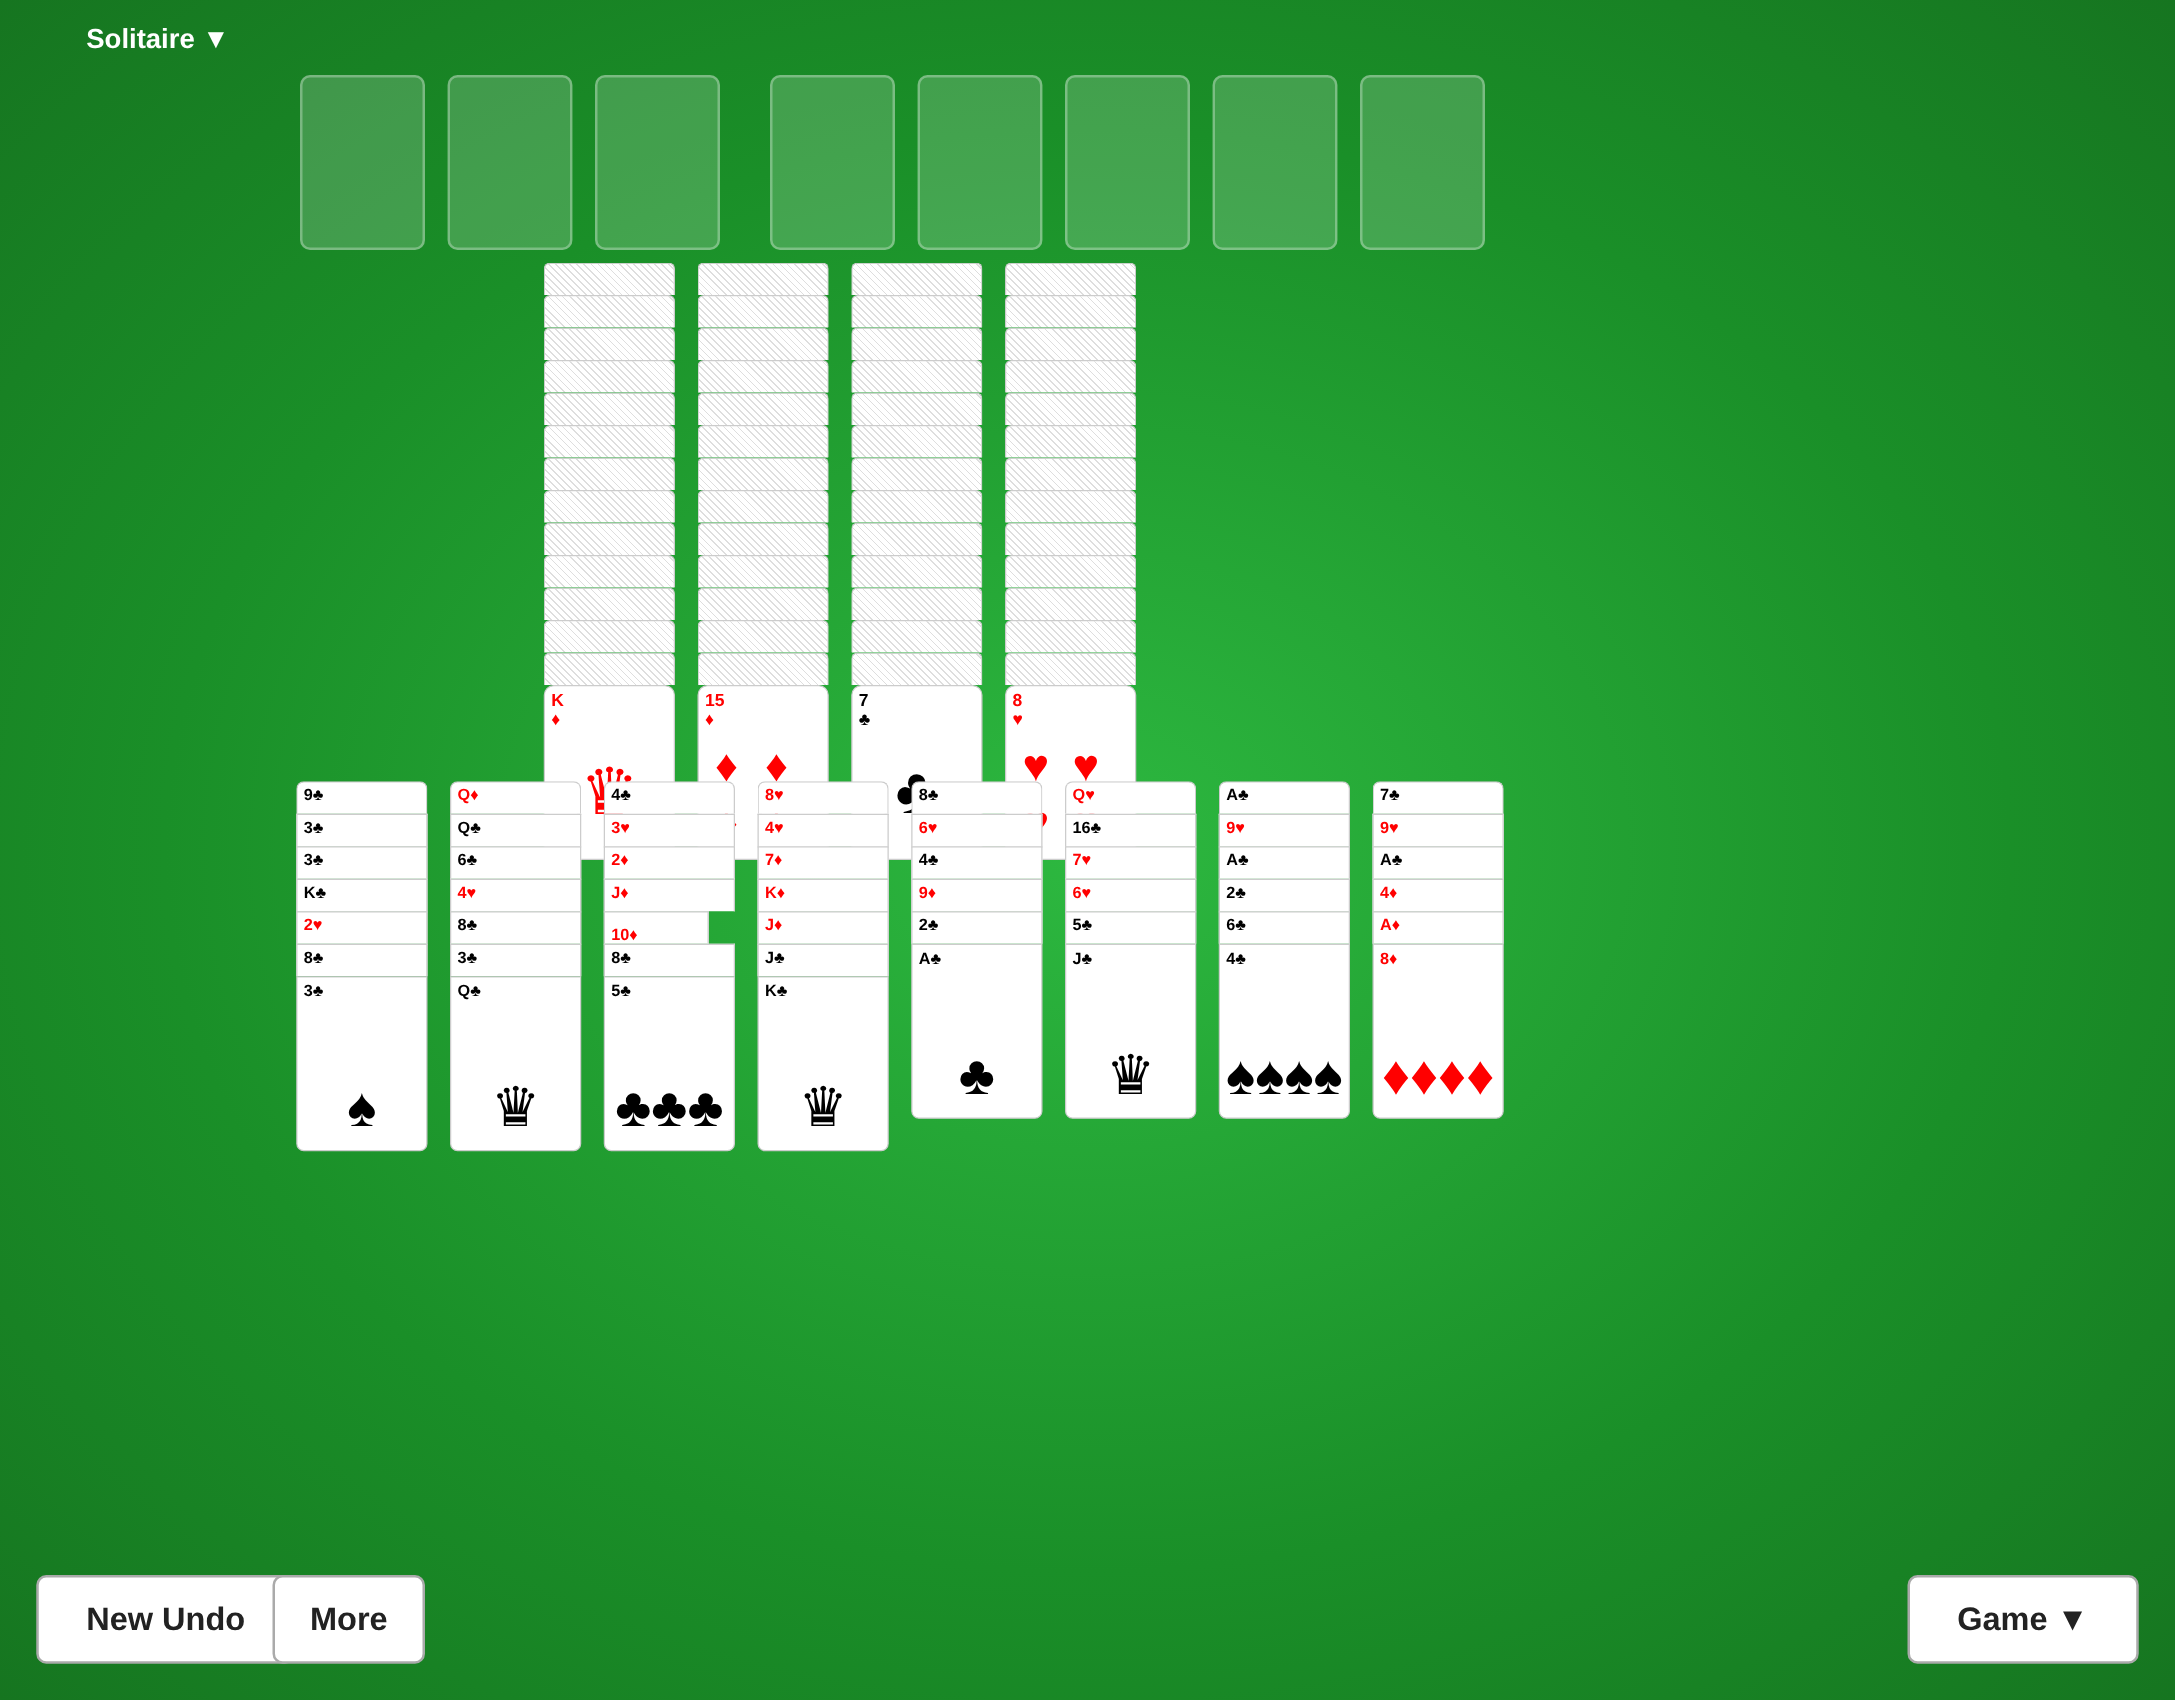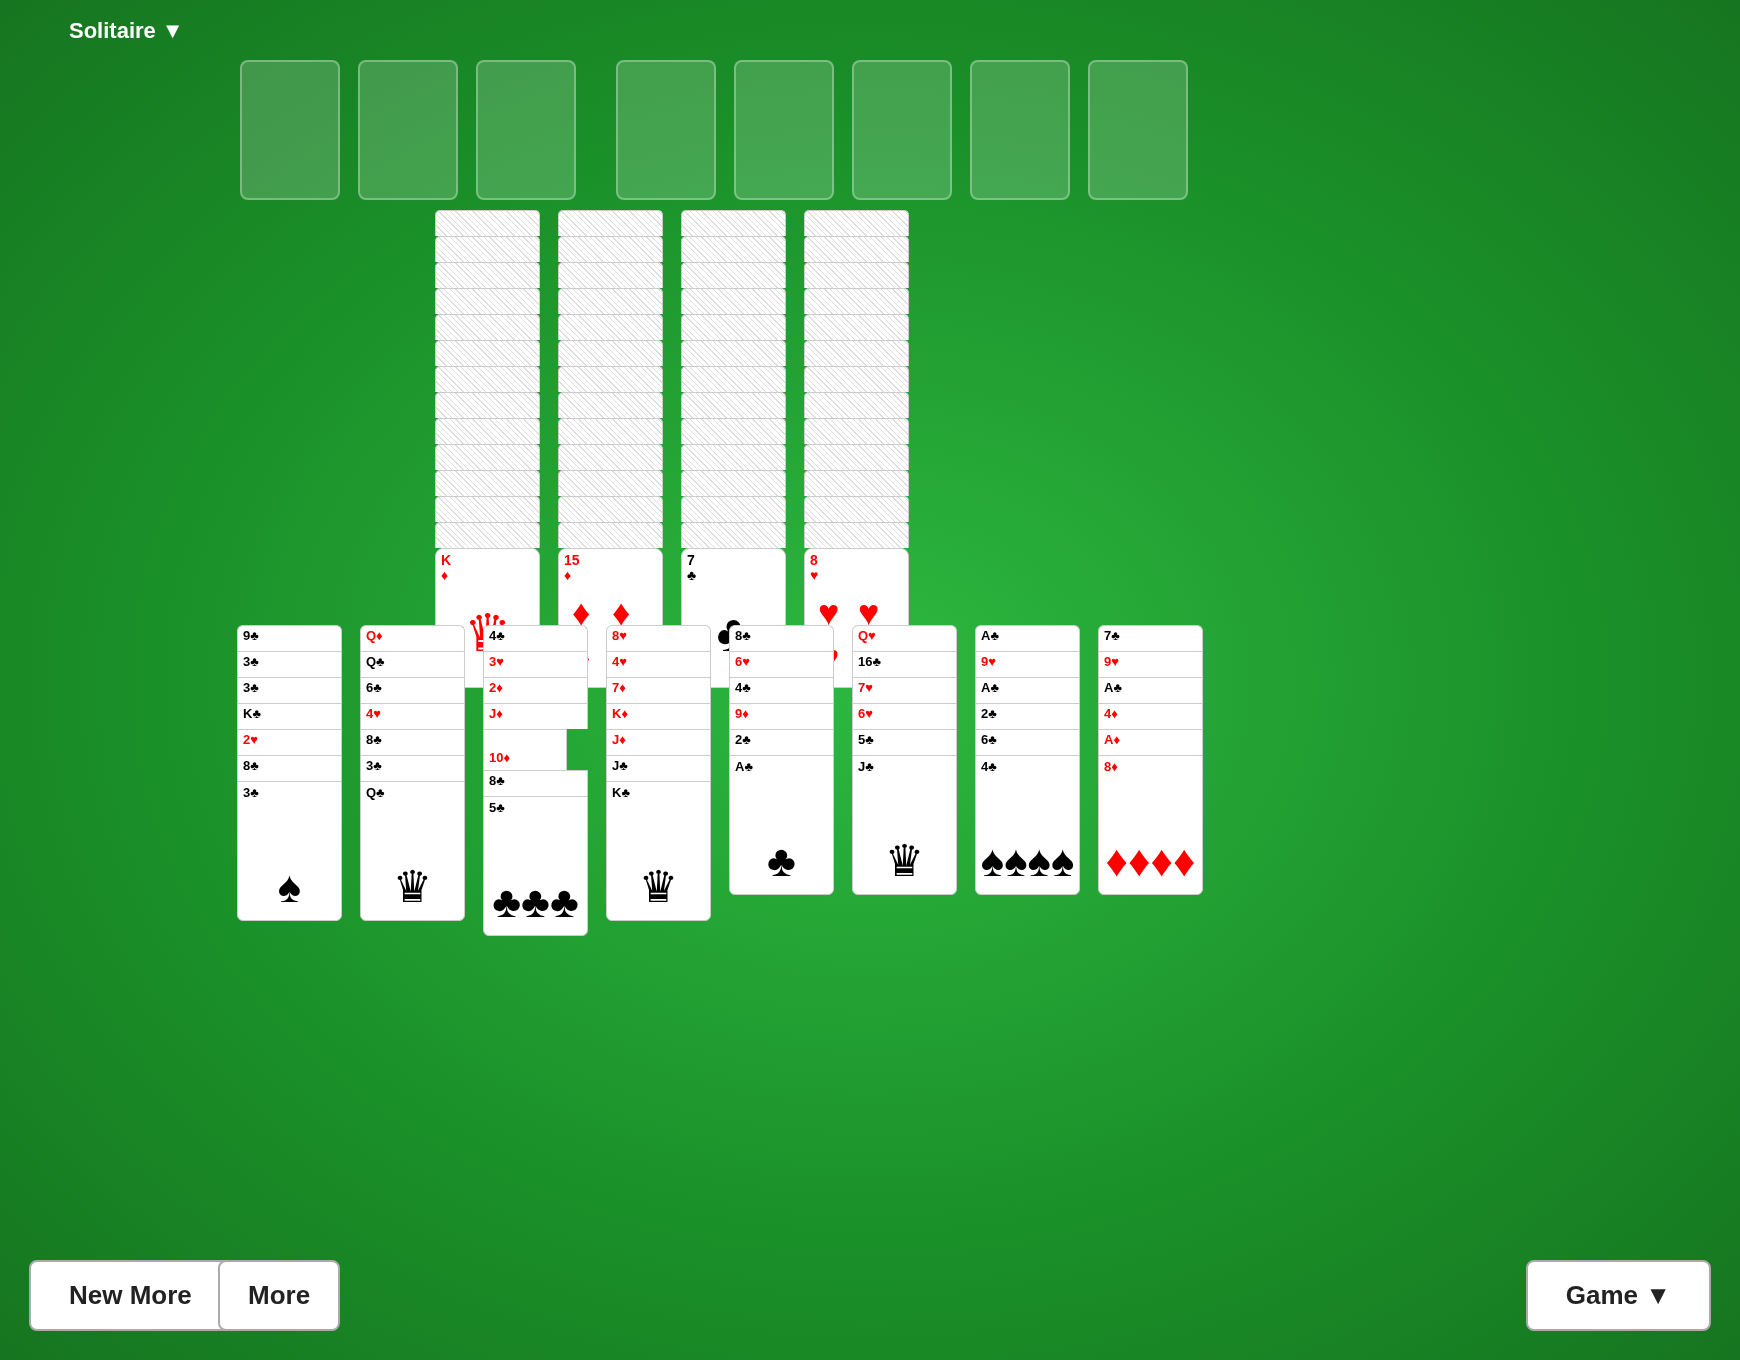--- a/index.html
+++ b/index.html
@@ -350,21 +350,21 @@
       <div style="width: 105px; height: 140px; background: white; border-radius: 0px 0px 6px 6px; border: 1.5px solid rgb(204, 204, 204); padding: 3px 5px; position: relative; overflow: hidden;">
         <div style="font-weight: bold; font-size: 13px; color: black;">Q♣</div>
         <div style="position: absolute; bottom: 8px; left: 50%; transform: translateX(-50%); font-size: 44px; color: black;">♛</div>
       </div>
     </div>
     <div class="col-stack" style="width: 105px;">
       <div class="stacked-card" style="background: white; width: 105px; height: 26px; border-radius: 6px 6px 0px 0px; border-top: 1.5px solid rgb(204, 204, 204); border-right: 1.5px solid rgb(204, 204, 204); border-bottom: none; border-left: 1.5px solid rgb(204, 204, 204); border-image: initial; padding: 2px 5px; font-size: 13px; font-weight: bold; overflow: hidden; color: black;">4♣</div>
       <div class="stacked-card" style="background: white; width: 105px; height: 26px; border-radius: 0px; border-top: 1.5px solid rgb(204, 204, 204); border-right: 1.5px solid rgb(204, 204, 204); border-bottom: none; border-left: 1.5px solid rgb(204, 204, 204); border-image: initial; padding: 2px 5px; font-size: 13px; font-weight: bold; overflow: hidden; color: red;">3♥</div>
       <div class="stacked-card" style="background: white; width: 105px; height: 26px; border-radius: 0px; border-top: 1.5px solid rgb(204, 204, 204); border-right: 1.5px solid rgb(204, 204, 204); border-bottom: none; border-left: 1.5px solid rgb(204, 204, 204); border-image: initial; padding: 2px 5px; font-size: 13px; font-weight: bold; overflow: hidden; color: red;">2♦</div>
       <div class="stacked-card" style="background: white; width: 105px; height: 26px; border-radius: 0px; border-top: 1.5px solid rgb(204, 204, 204); border-right: 1.5px solid rgb(204, 204, 204); border-bottom: none; border-left: 1.5px solid rgb(204, 204, 204); border-image: initial; padding: 2px 5px; font-size: 13px; font-weight: bold; overflow: hidden; color: red;">J♦</div>
-      <div class="stacked-card" style="background: white; width: 84px; height: 26px; border-radius: 0px; border-top: 1.5px solid rgb(204, 204, 204); border-right: 1.5px solid rgb(204, 204, 204); border-bottom: none; border-left: 1.5px solid rgb(204, 204, 204); border-image: initial; padding: 20px 5px; font-size: 13px; font-weight: bold; overflow: hidden; color: red;">10♦</div>
+      <div class="stacked-card" style="background: white; width: 84px; height: 26px; border-radius: 0px; border-top: 1.5px solid rgb(204, 204, 204); border-right: 1.5px solid rgb(204, 204, 204); border-bottom: none; border-left: 1.5px solid rgb(204, 204, 204); border-image: initial; padding: 10px 5px; font-size: 13px; font-weight: bold; overflow: hidden; color: red;">10♦</div>
       <div class="stacked-card" style="background: white; width: 105px; height: 26px; border-radius: 0px; border-top: 1.5px solid rgb(204, 204, 204); border-right: 1.5px solid rgb(204, 204, 204); border-bottom: none; border-left: 1.5px solid rgb(204, 204, 204); border-image: initial; padding: 2px 5px; font-size: 13px; font-weight: bold; overflow: hidden; color: black;">8♣</div>
       <div style="width: 105px; height: 140px; background: white; border-radius: 0px 0px 6px 6px; border: 1.5px solid rgb(204, 204, 204); padding: 3px 5px; position: relative; overflow: hidden;">
         <div style="font-weight: bold; font-size: 13px; color: black;">5♣</div>
         <div style="position: absolute; bottom: 8px; left: 50%; transform: translateX(-50%); font-size: 44px; color: black;">♣♣♣</div>
       </div>
     </div>
     <div class="col-stack" style="width: 105px;">
       <div class="stacked-card" style="background: white; width: 105px; height: 26px; border-radius: 6px 6px 0px 0px; border-top: 1.5px solid rgb(204, 204, 204); border-right: 1.5px solid rgb(204, 204, 204); border-bottom: none; border-left: 1.5px solid rgb(204, 204, 204); border-image: initial; padding: 2px 5px; font-size: 13px; font-weight: bold; overflow: hidden; color: red;">8♥</div>
       <div class="stacked-card" style="background: white; width: 105px; height: 26px; border-radius: 0px; border-top: 1.5px solid rgb(204, 204, 204); border-right: 1.5px solid rgb(204, 204, 204); border-bottom: none; border-left: 1.5px solid rgb(204, 204, 204); border-image: initial; padding: 2px 5px; font-size: 13px; font-weight: bold; overflow: hidden; color: red;">4♥</div>
       <div class="stacked-card" style="background: white; width: 105px; height: 26px; border-radius: 0px; border-top: 1.5px solid rgb(204, 204, 204); border-right: 1.5px solid rgb(204, 204, 204); border-bottom: none; border-left: 1.5px solid rgb(204, 204, 204); border-image: initial; padding: 2px 5px; font-size: 13px; font-weight: bold; overflow: hidden; color: red;">7♦</div>
@@ -415,15 +415,15 @@
       <div class="stacked-card" style="background: white; width: 105px; height: 26px; border-radius: 0px; border-top: 1.5px solid rgb(204, 204, 204); border-right: 1.5px solid rgb(204, 204, 204); border-bottom: none; border-left: 1.5px solid rgb(204, 204, 204); border-image: initial; padding: 2px 5px; font-size: 13px; font-weight: bold; overflow: hidden; color: black;">A♣</div>
       <div class="stacked-card" style="background: white; width: 105px; height: 26px; border-radius: 0px; border-top: 1.5px solid rgb(204, 204, 204); border-right: 1.5px solid rgb(204, 204, 204); border-bottom: none; border-left: 1.5px solid rgb(204, 204, 204); border-image: initial; padding: 2px 5px; font-size: 13px; font-weight: bold; overflow: hidden; color: red;">4♦</div>
       <div class="stacked-card" style="background: white; width: 105px; height: 26px; border-radius: 0px; border-top: 1.5px solid rgb(204, 204, 204); border-right: 1.5px solid rgb(204, 204, 204); border-bottom: none; border-left: 1.5px solid rgb(204, 204, 204); border-image: initial; padding: 2px 5px; font-size: 13px; font-weight: bold; overflow: hidden; color: red;">A♦</div>
       <div style="width: 105px; height: 140px; background: white; border-radius: 0px 0px 6px 6px; border: 1.5px solid rgb(204, 204, 204); padding: 3px 5px; position: relative; overflow: hidden;">
         <div style="font-weight: bold; font-size: 13px; color: red;">8♦</div>
         <div style="position: absolute; bottom: 8px; left: 50%; transform: translateX(-50%); font-size: 44px; color: red;">♦♦♦♦</div>
       </div>
     </div>
   </div>
 
-<button class="btn-new-game">New More</button>
+<button class="btn-new-game">New Undo</button>
 <button class="btn-undo">More</button>
 <button class="btn-more">Game ▼</button>
 
 </body></html>

